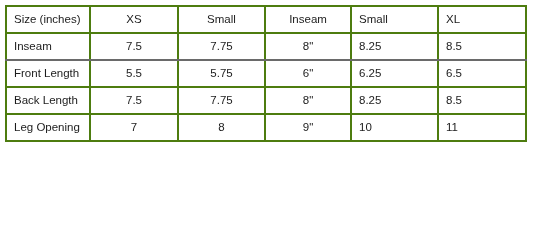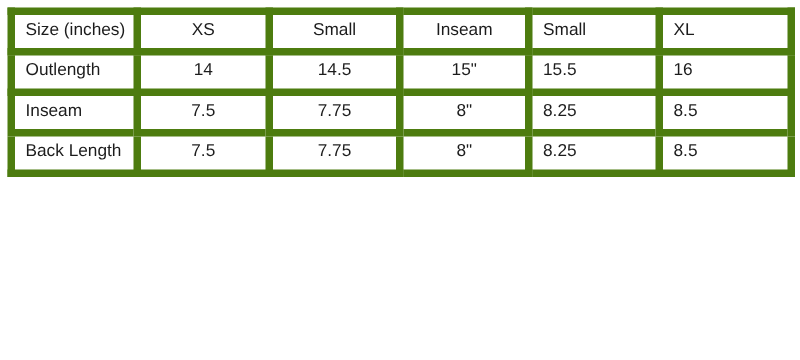--- a/index.html
+++ b/index.html
@@ -35,21 +35,21 @@
   table.size-chart col.c-xs      { width: 88px; }
   table.size-chart col.c-small   { width: 87px; }
   table.size-chart col.c-medium  { width: 86px; }
   table.size-chart col.c-large   { width: 87px; }
   table.size-chart col.c-xl      { width: 88px; }
 
   table.size-chart th,
   table.size-chart td {
     height: 27px;
     box-sizing: border-box;
-    border: 5px solid #4d7c0f;
+    border: 2px solid #4d7c0f;
     padding: 0 7px;
     font-weight: normal;
     font-size: 11.5px;
     vertical-align: middle;
     white-space: nowrap;
     overflow: hidden;
   }
 
   
   .al-left   { text-align: left; }
@@ -78,39 +78,47 @@
       <tr>
           <th class="al-left">Size (inches)</th>
           <th class="al-center">XS</th>
           <th class="al-center">Small</th>
           <th class="al-center">Inseam</th>
           <th class="al-left">Small</th>
           <th class="al-left">XL</th>
         </tr>
     </thead>
     <tbody>
-        <tr>
-          <td class="al-left">Outlength</td>
-          <td class="al-center">14</td>
-          <td class="al-center">14.5</td>
-          <td class="al-center">15"</td>
-          <td class="al-left">15.5</td>
-          <td class="al-left">16</td>
-        </tr>
         <tr class="rule-strong">
           <td class="al-left">Inseam</td>
           <td class="al-center">7.5</td>
           <td class="al-center">7.75</td>
           <td class="al-center">8"</td>
           <td class="al-left">8.25</td>
           <td class="al-left">8.5</td>
         </tr>
         <tr>
+          <td class="al-left">Front Length</td>
+          <td class="al-center">5.5</td>
+          <td class="al-center">5.75</td>
+          <td class="al-center">6"</td>
+          <td class="al-left">6.25</td>
+          <td class="al-left">6.5</td>
+        </tr>
+        <tr>
           <td class="al-left">Back Length</td>
           <td class="al-center">7.5</td>
           <td class="al-center">7.75</td>
           <td class="al-center">8"</td>
           <td class="al-left">8.25</td>
           <td class="al-left">8.5</td>
         </tr>
+        <tr>
+          <td class="al-left">Leg Opening</td>
+          <td class="al-center">7</td>
+          <td class="al-center">8</td>
+          <td class="al-center">9"</td>
+          <td class="al-left">10</td>
+          <td class="al-left">11</td>
+        </tr>
       </tbody>
   </table>
 </div>
 
 </body></html>

